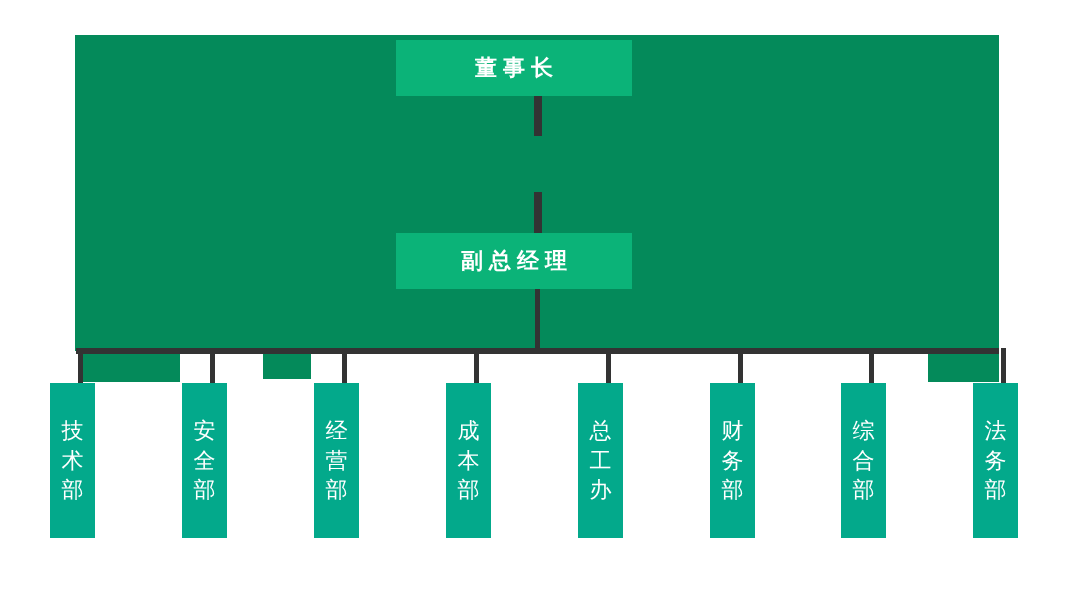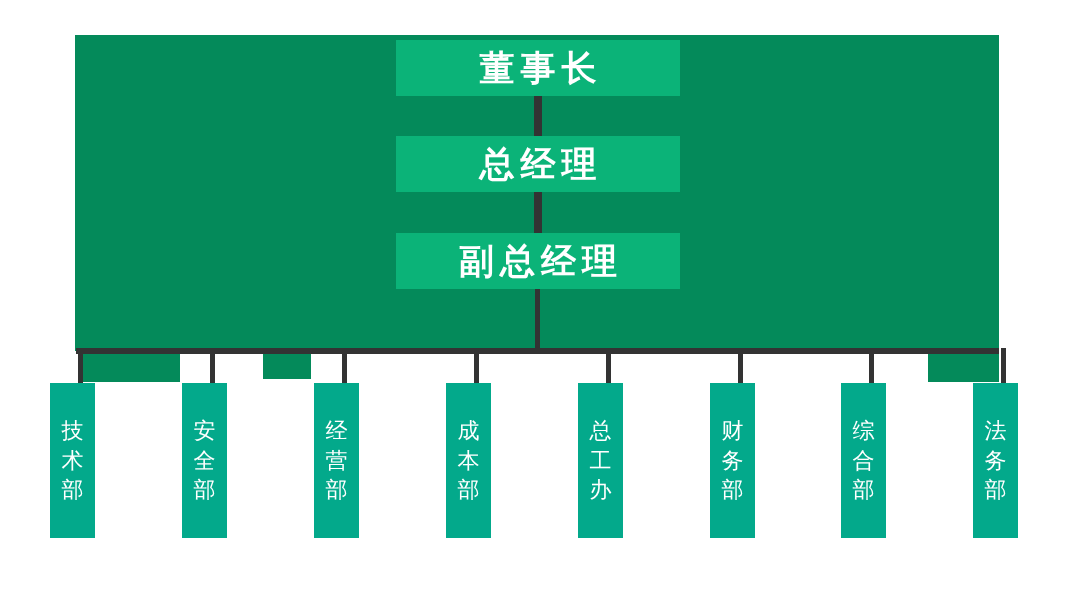--- a/index.html
+++ b/index.html
@@ -33,28 +33,28 @@
     background: #048a5a;
   }
   .panel-tab.left   { left: 78px;  top: 351px; width: 102px; height: 31px; }
   .panel-tab.mid    { left: 263px; top: 351px; width: 48px;  height: 28px; }
   .panel-tab.right  { left: 928px; top: 351px; width: 71px;  height: 31px; }
 
   
   .exec-box {
     position: absolute;
     left: 396px;
-    width: 284px;
+    width: 236px;
     height: 56px;
     background: #0bb378;
     color: #ffffff;
     display: flex;
     align-items: center;
     justify-content: center;
-    font-size: 35px;
+    font-size: 22px;
     font-weight: bold;
     letter-spacing: 6px;
     text-indent: 6px;
   }
   .exec-box.chairman        { top: 40px; }
   .exec-box.general-manager { top: 136px; }
   .exec-box.deputy-manager  { top: 233px; align-items: center; }
 
   
   .exec-link {
@@ -125,23 +125,20 @@
   <div class="panel"></div>
   <div class="panel-tab left"></div>
   <div class="panel-tab mid"></div>
   <div class="panel-tab right"></div>
 
   <div class="exec-box chairman">
     <span>董事长</span>
   </div>
   <div class="exec-link l1"></div>
 
-  <div class="exec-box general-manager">
-    <span>总经理</span>
-  </div>
   <div class="exec-link l2"></div>
 
   <div class="exec-box deputy-manager">
     <span>副总经理</span>
   </div>
 
   <div class="trunk"></div>
   <div class="bus"></div>
 
   <div class="drop" style="left:78px"></div>

